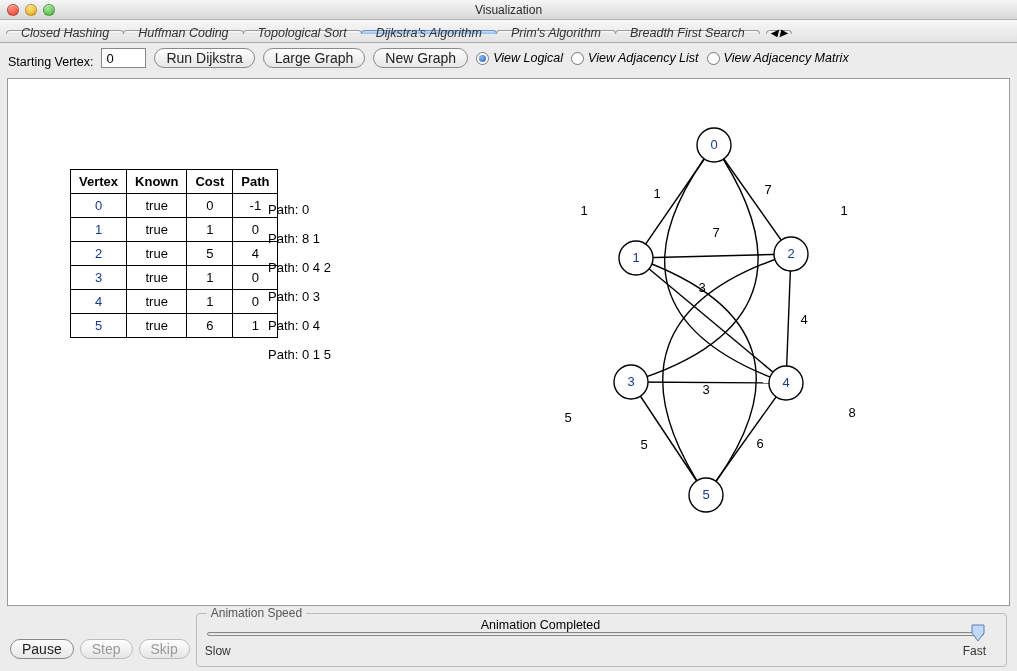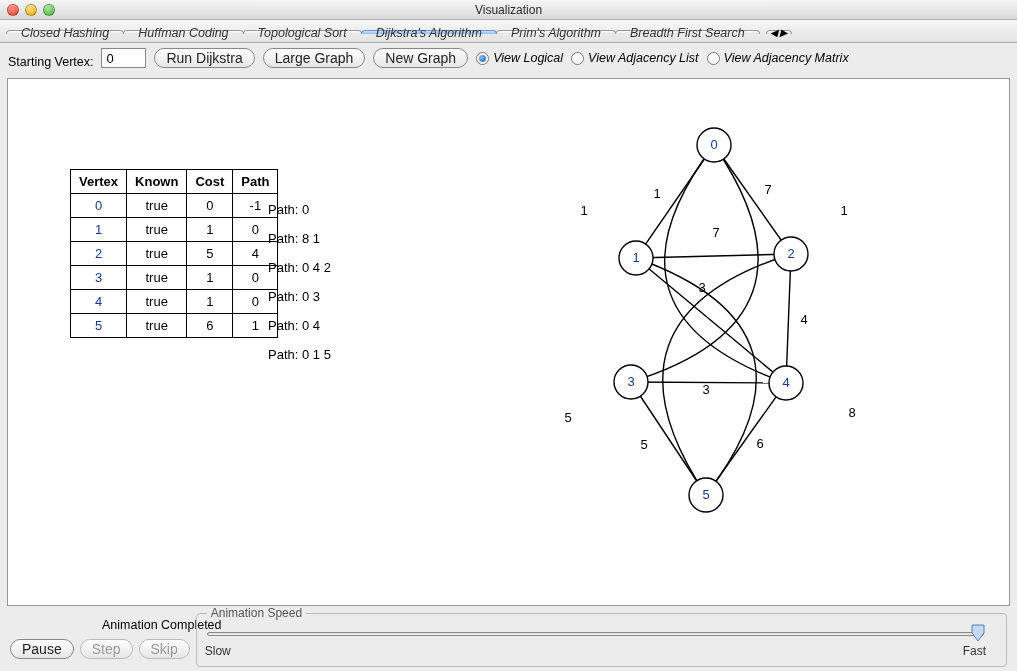--- a/index.html
+++ b/index.html
@@ -132,22 +132,22 @@
 .paths {
   position: absolute; top: 116px; left: 260px;
   font-size: 13px;
 }
 .paths div { height: 29px; display: flex; align-items: center; }
 
 
 .status {
   position: absolute; left: 0; right: 0; bottom: 39px;
   font-size: 12.5px;
-  text-align: left;
-  padding-left: 102px;
+  text-align: center;
+  padding-left: 64px;
 }
 .bottombar {
   position: absolute; left: 0; right: 0; bottom: 0;
   height: 58px;
   display: flex;
 }
 .bottombar .btns {
   display: flex; align-items: flex-end; gap: 6px;
   padding: 0 0 12px 10px;
 }

